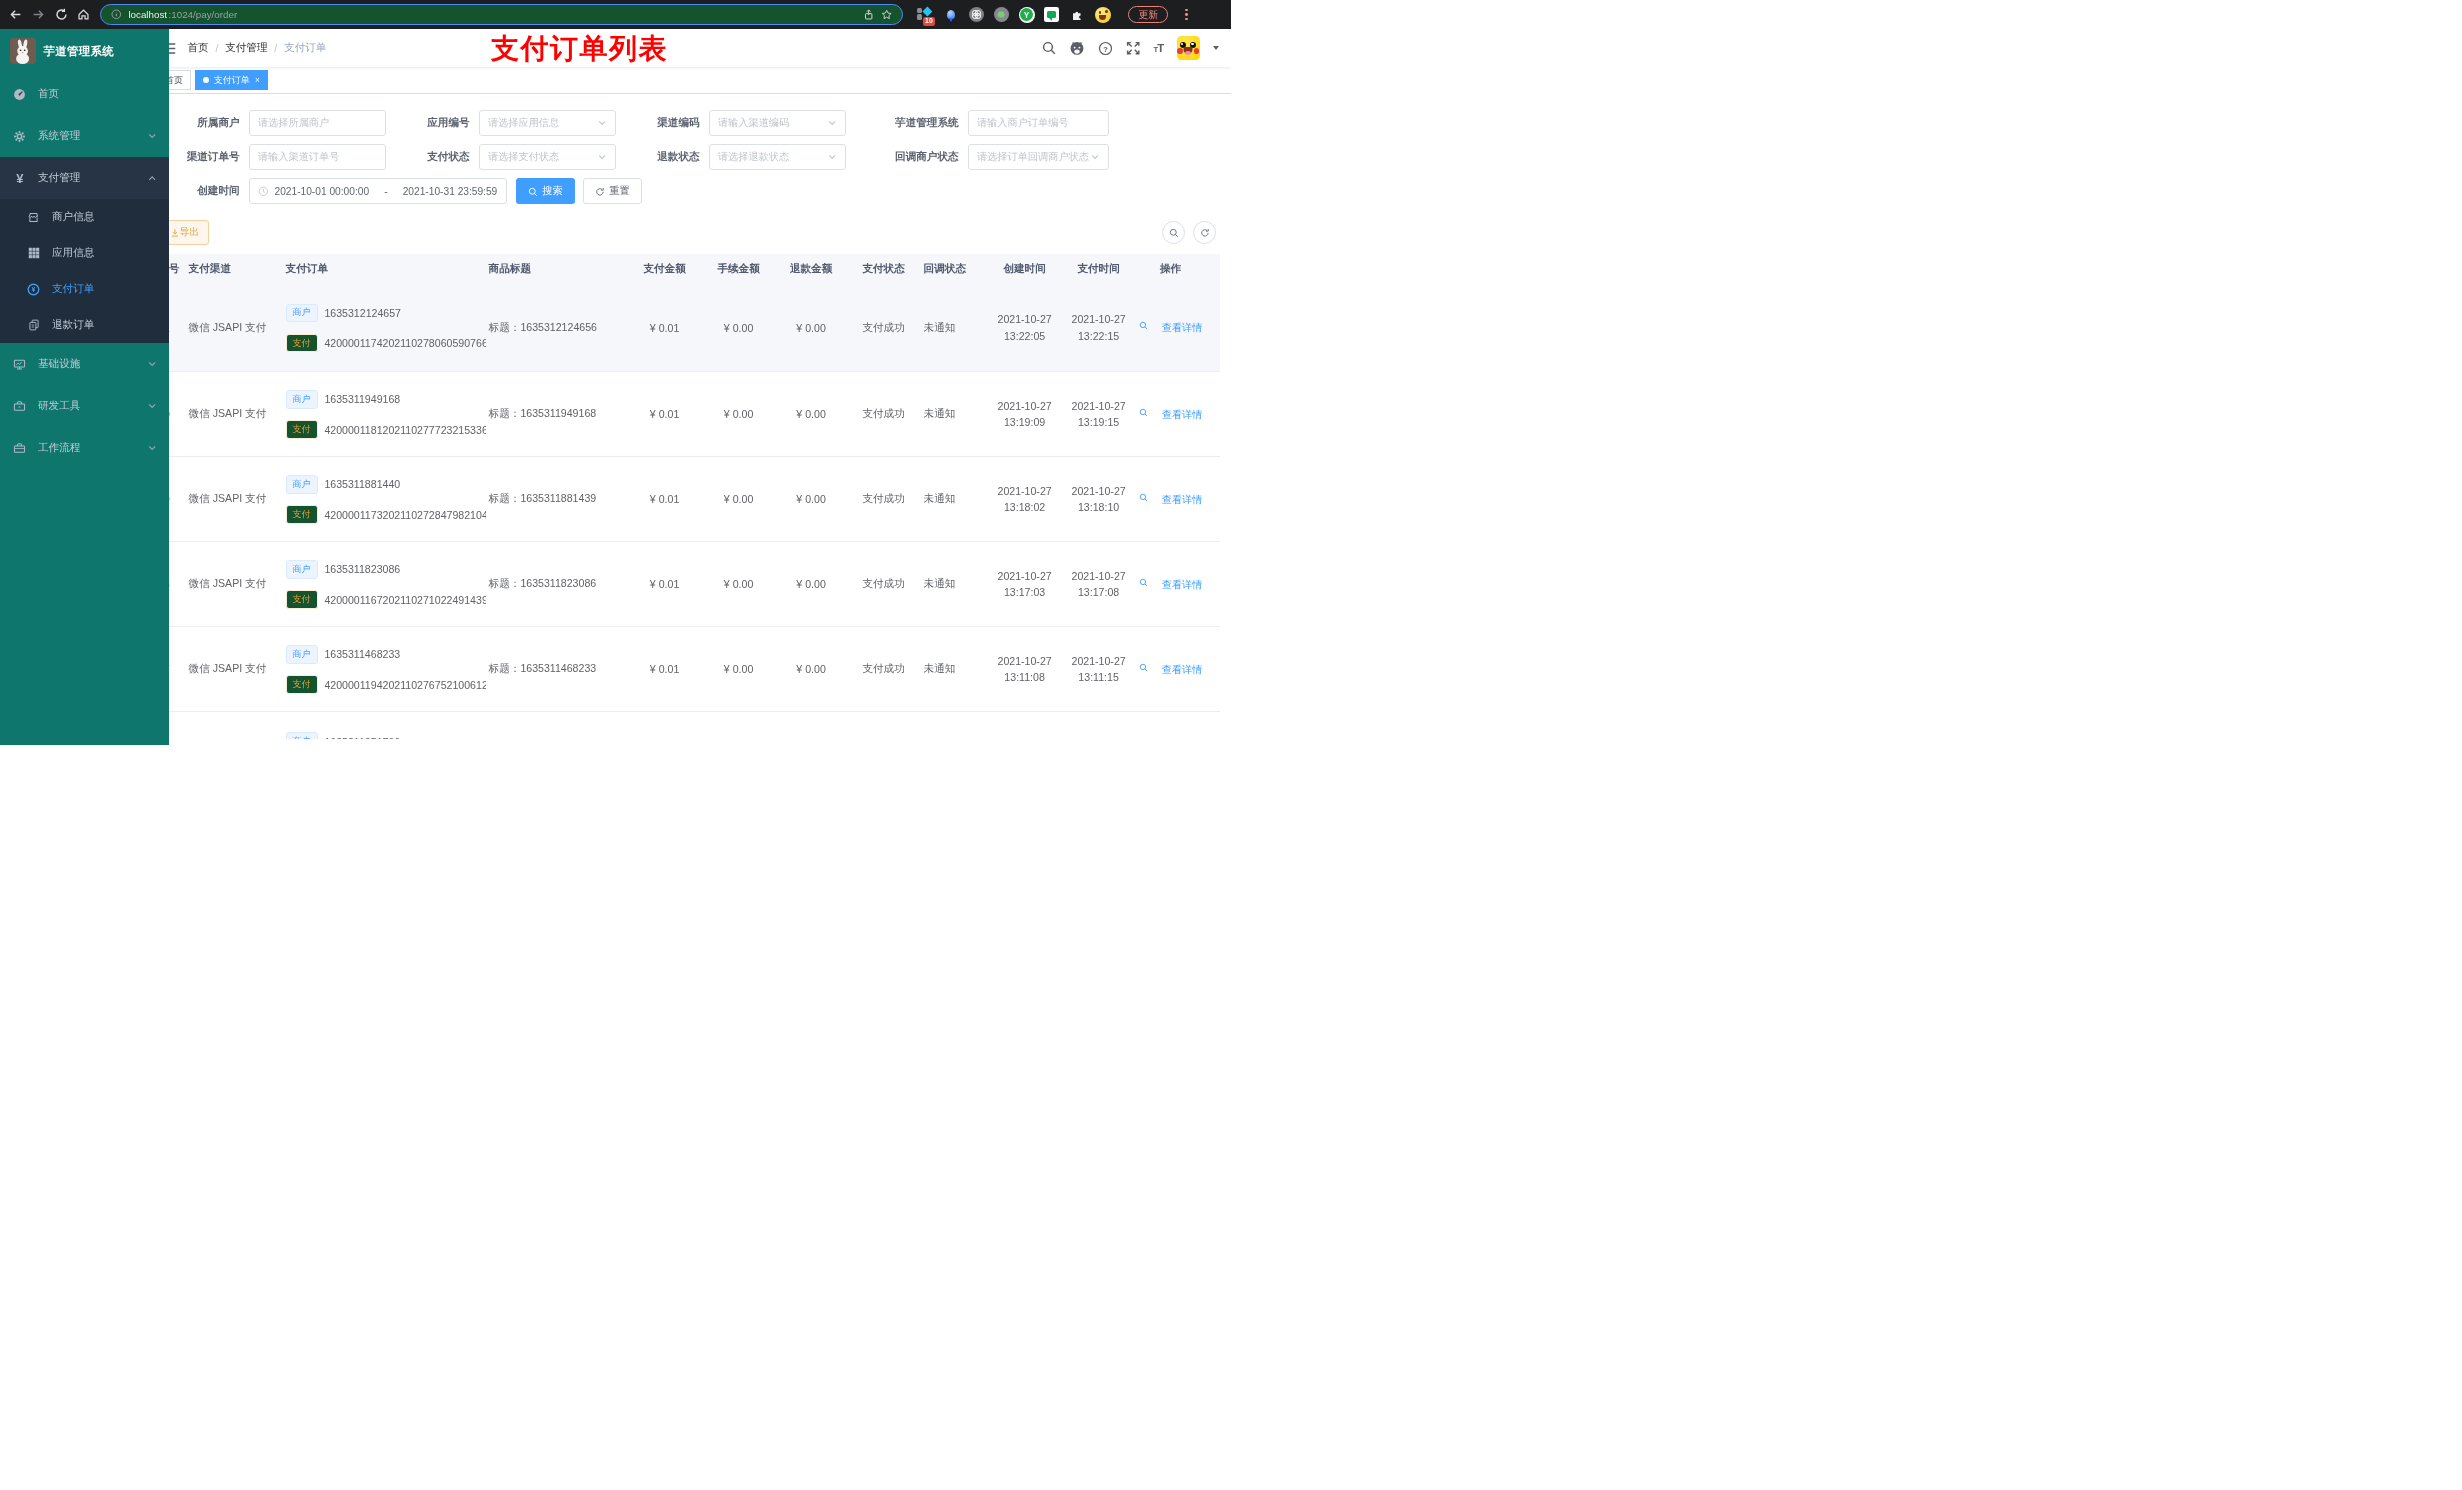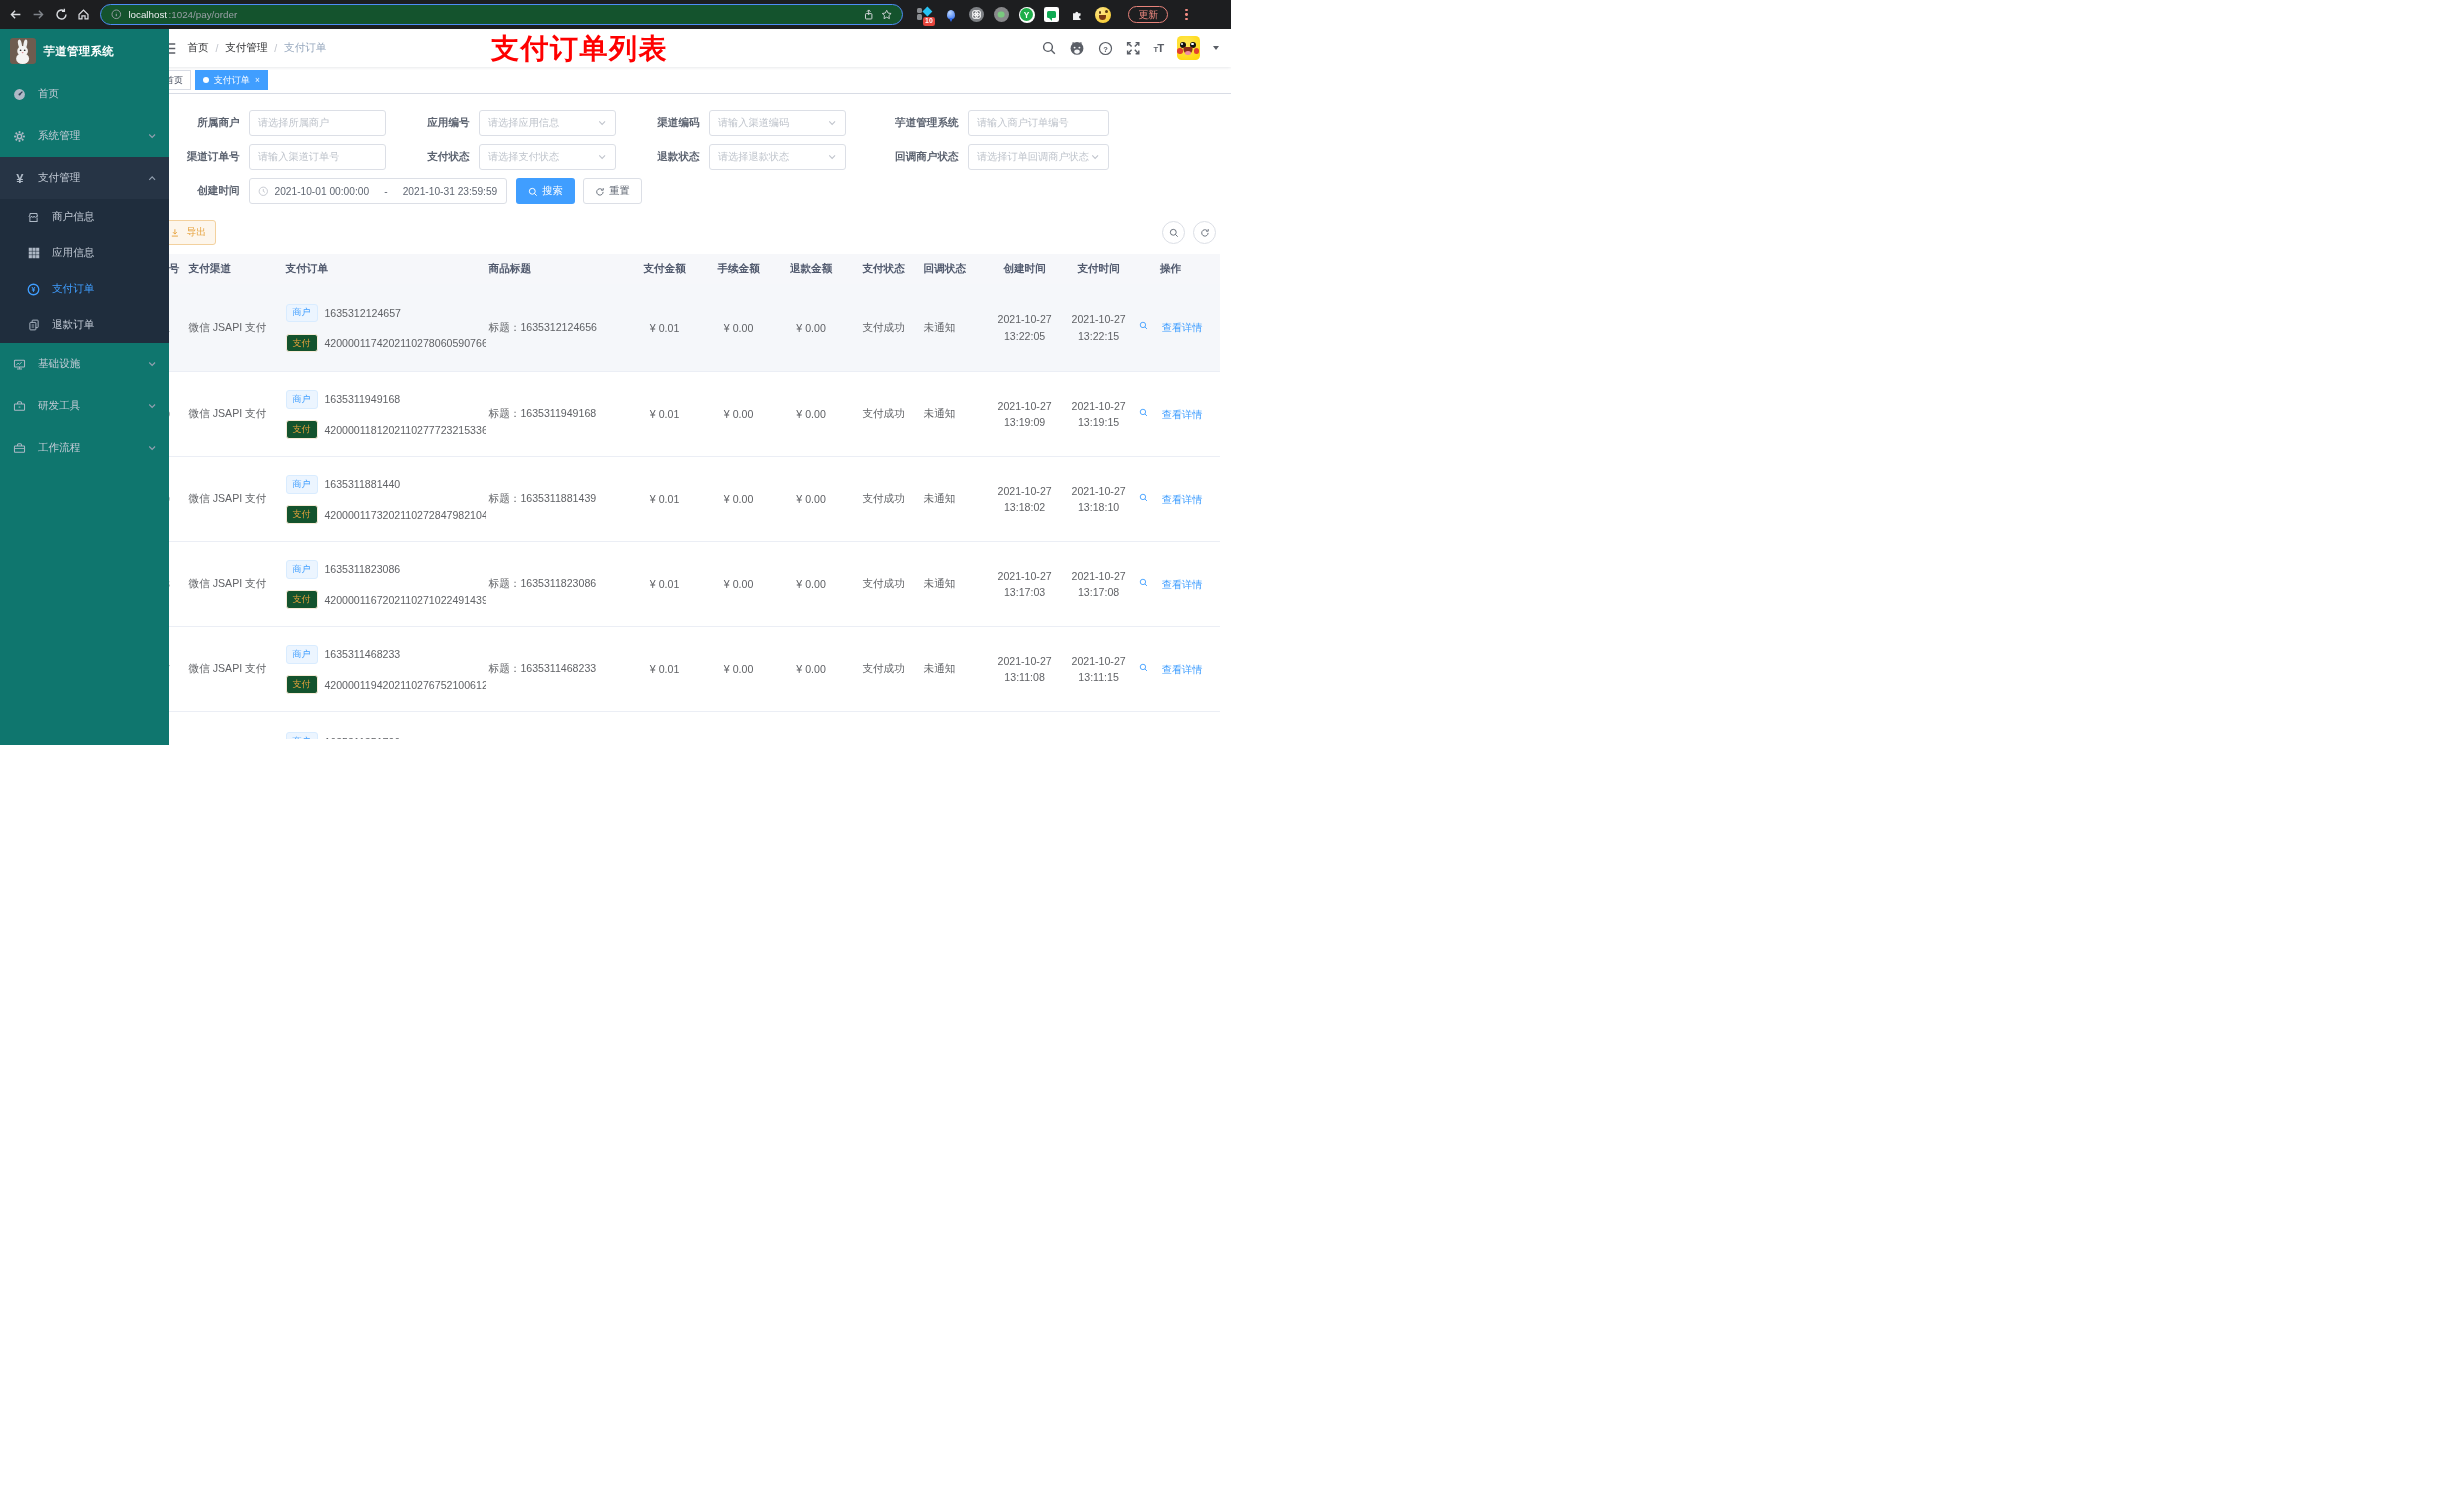--- a/index.html
+++ b/index.html
@@ -91,21 +91,21 @@
   .control{height:26px;border:0.8px solid #dcdfe6;border-radius:3px;display:flex;align-items:center;padding:0 8.3px;font-size:10.2px;color:#bfc4cc;background:#fff;box-sizing:border-box;cursor:text}
   .control .chev{margin-left:auto;color:#c0c4cc}
   .w180{width:137px}.w186{width:141px}
   .date-control{width:258px;color:#5f6672;gap:6px;cursor:pointer}
   .date-control .clock{color:#c0c4cc}
   .date-sep{flex:1;text-align:center;color:#5f6672}
   .btn{height:26px;border-radius:3px;display:inline-flex;align-items:center;gap:4.5px;font-size:10.2px;padding:0 11.4px;box-sizing:border-box;cursor:pointer;border:0.8px solid transparent}
   .btn-primary{background:#409eff;color:#fff;margin-left:9px}
   .btn-plain{background:#fff;color:#5f6672;border-color:#dcdfe6;margin-left:7.6px}
   .toolbar{margin-top:16px;display:flex;align-items:center}
-  .btn-export{height:23px;padding:0 9px;border:0.8px solid #f3d19e;background:#fdf6ec;color:#e6a23c;border-radius:3px;font-size:9.8px;display:inline-flex;gap:7px;align-items:center;cursor:pointer}
+  .btn-export{height:23px;padding:0 9px;border:0.8px solid #f3d19e;background:#fdf6ec;color:#e6a23c;border-radius:3px;font-size:9.8px;display:inline-flex;gap:0;align-items:center;cursor:pointer}
   .tool-circles{margin-left:auto;display:flex;gap:7.6px;margin-right:4.5px}
   .circle-btn{width:23px;height:23px;border-radius:50%;border:0.8px solid #dcdfe6;display:flex;align-items:center;justify-content:center;color:#5f6672;background:#fff;cursor:pointer;box-sizing:border-box}
   
   .table{margin-top:9px;font-size:10.6px;color:#606266}
   .thead{display:flex;align-items:center;background:#f6f7fa;height:30px;font-weight:600;color:#515a6e}
   .th,.td{box-sizing:border-box;padding:0 3px;overflow:hidden}
   .c-id{width:26px;flex:none}
   .c-id span{display:inline-block;margin-left:-4.5px;white-space:nowrap}
   .c-ch{width:94px;flex:none;}
   .c-order{width:206px;flex:none;text-align:left;padding-left:6px}

